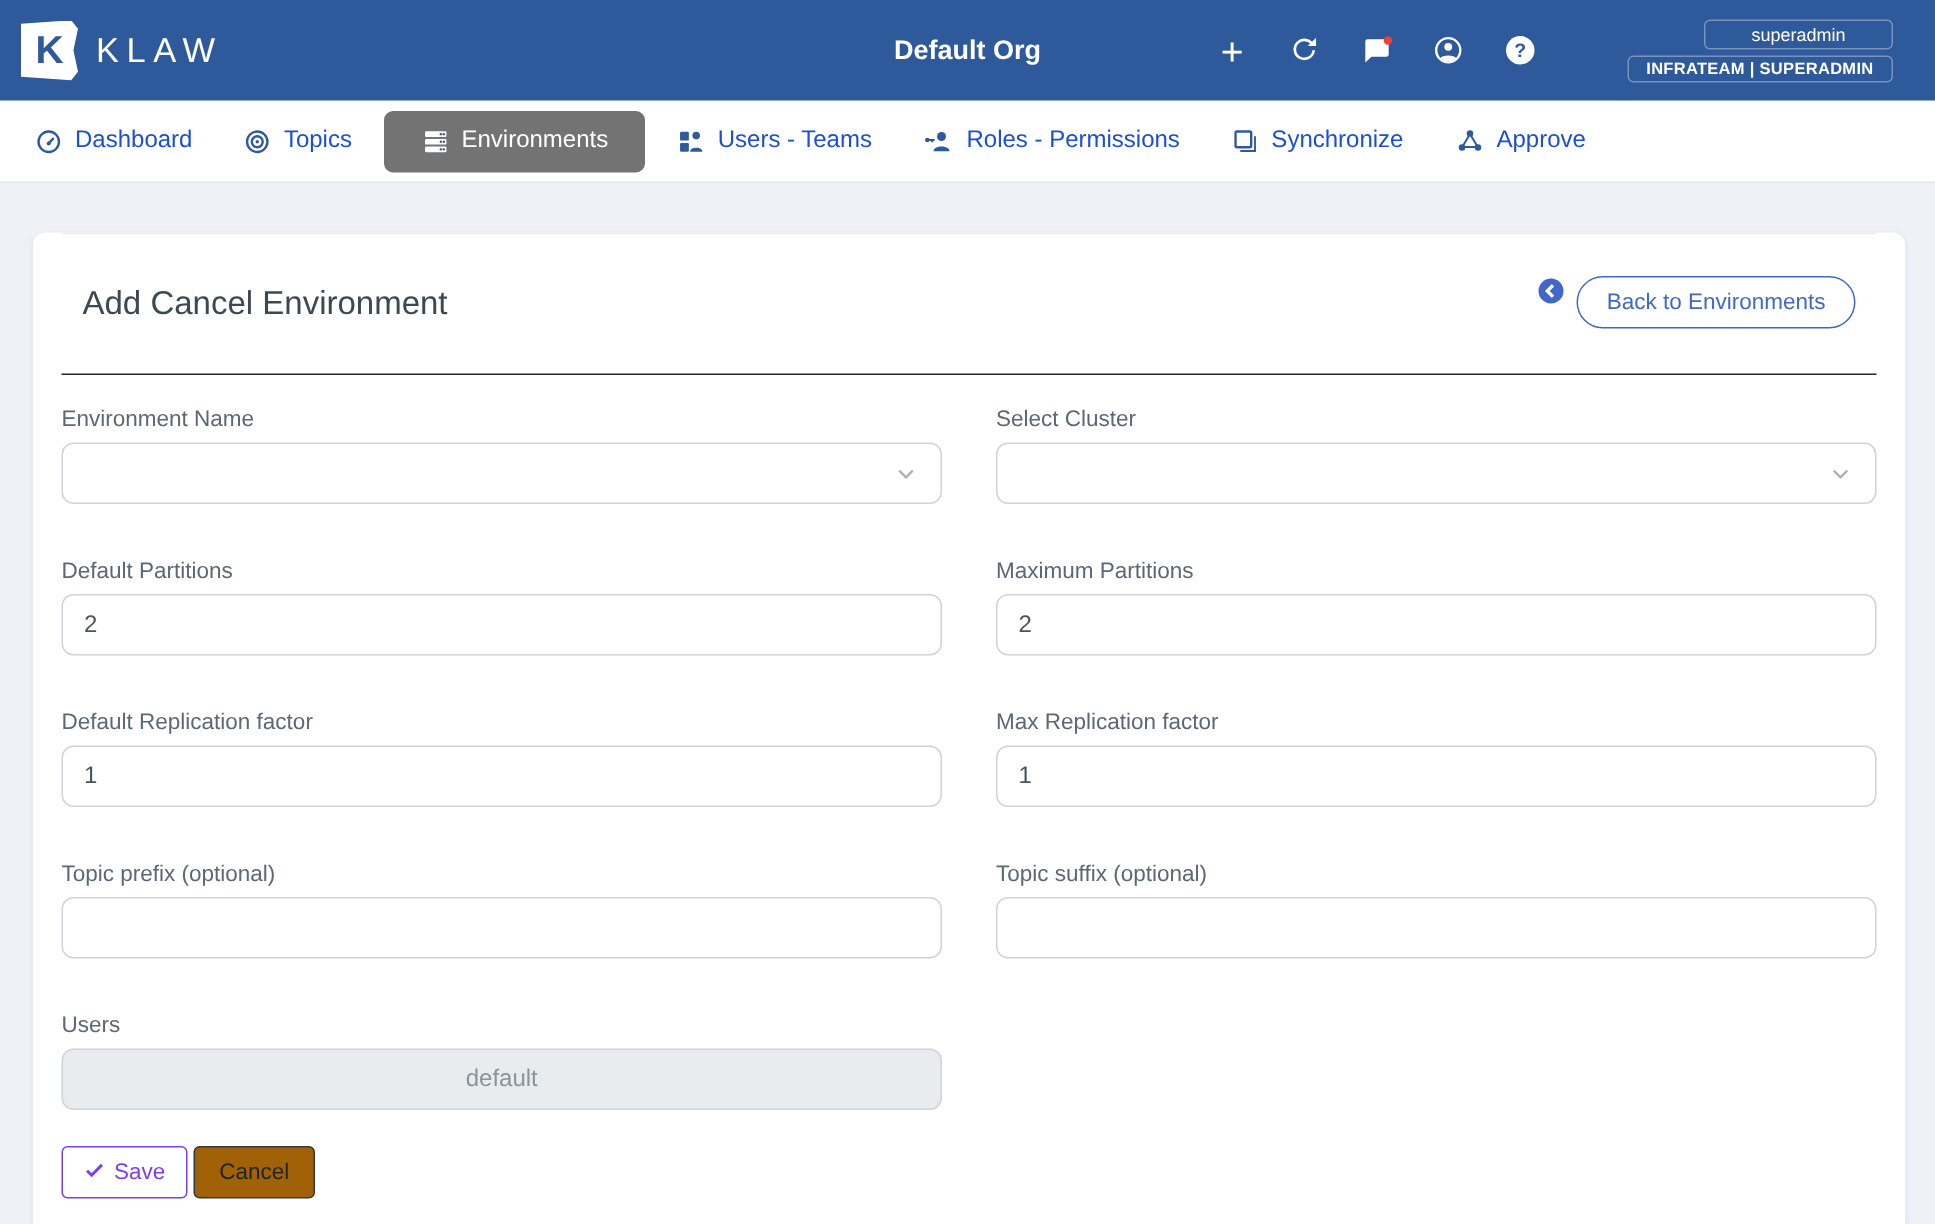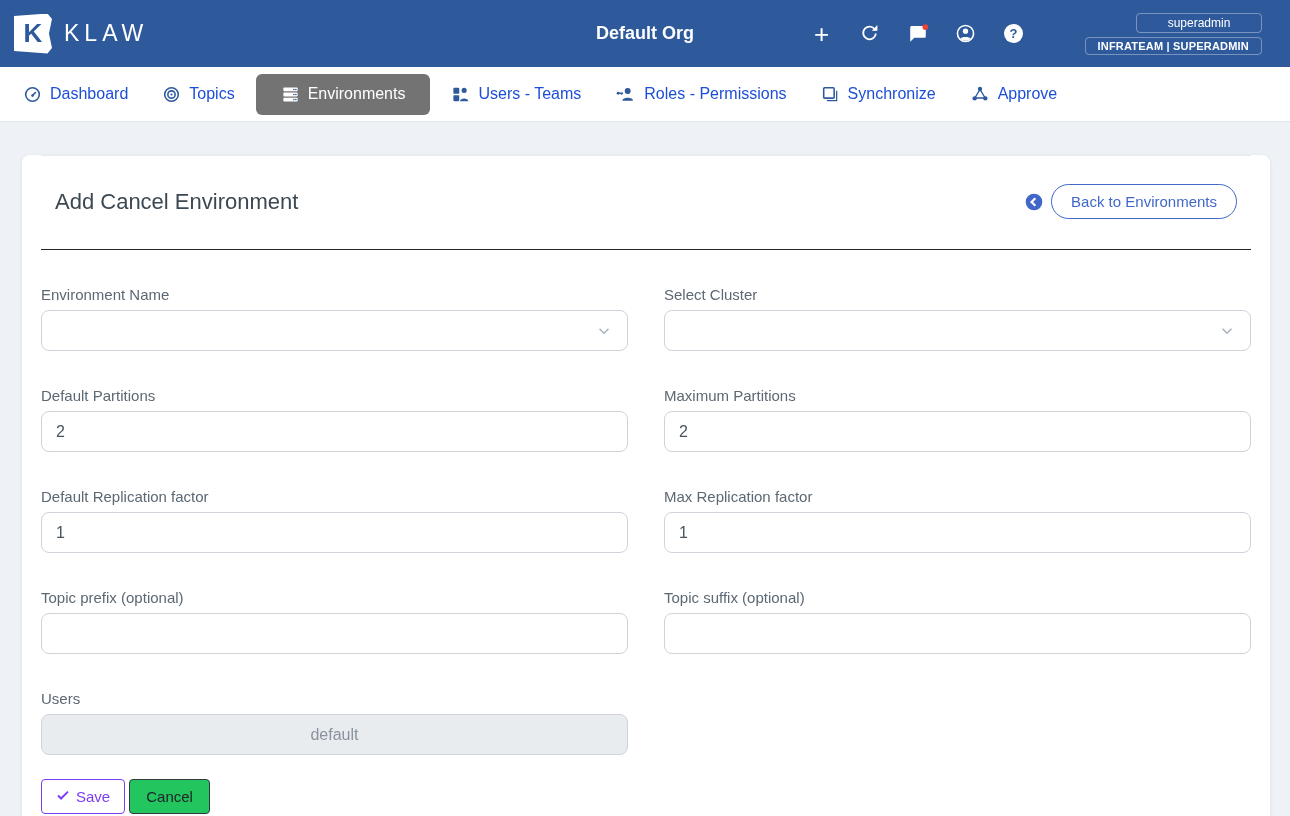--- a/index.html
+++ b/index.html
@@ -56,30 +56,30 @@
     width:1248px; margin:33px auto 0 22px; background:#fff; border-radius:8px;
     box-shadow:0 1px 4px rgba(40,60,100,.08); min-height:647px;
     padding:0 19px 24px 19px;
   }
   .card-topline { border-top:1px solid #e9ecef; margin-top:23px; }
   .title-row {
     display:flex; align-items:center; justify-content:space-between;
     padding:28px 0 30px 14px;
   }
   .page-title { font-size:22px; font-weight:500; color:#3c4852; }
-  .back-wrap { display:flex; align-items:center; gap:7px; padding-right:14px; }
+  .back-wrap { display:flex; align-items:flex-start; gap:7px; padding-right:14px; }
   .back-btn {
     border:1px solid #4168c8; color:#4168c8; background:#fff;
     border-radius:18px; padding:8px 19px; font-size:15px; cursor:pointer;
     font-family:"Liberation Sans", sans-serif;
   }
   .dark-rule { border-top:1px solid #212529; }
   
   .form-grid {
-    margin-top:36px;
+    margin-top:21px;
     display:grid; grid-template-columns:1fr 1fr; column-gap:31px; row-gap:26px;gap:36px;
   }
   .field label { display:block; font-size:15px; color:#5c6873; margin-bottom:7px; }
   .control, .select-box {
     width:100%; height:41px; border:1px solid #ced4da; border-radius:8px;
     font-size:16px; color:#4a545e; padding:0 14px; background:#fff;
     font-family:"Liberation Sans", sans-serif;
   }
   .control:disabled { background:#e9ecef; color:#8a939e;text-align:center; }
   .control::placeholder { color:#8a939e; opacity:1; }
@@ -87,21 +87,21 @@
     display:flex; align-items:center; justify-content:flex-end; cursor:pointer;
   }
   .btn-row { display:flex; gap:4px; margin-top:24px; }
   .save-btn {
     display:flex; align-items:flex-start; gap:6px;
     border:1px solid #7b3ff2; color:#7b3ff2; background:#fff;
     border-radius:4px; padding:8px 14px; font-size:15px; cursor:pointer;
     font-family:"Liberation Sans", sans-serif;
   }
   .cancel-btn {
-    border:1px solid #32383e; color:#212529; background:#22c55e;
+    border:1px solid #32383e; color:#212529; background:#a16207;
     border-radius:4px; padding:8px 16px; font-size:15px; cursor:pointer;
     font-family:"Liberation Sans", sans-serif;
   }
 </style>
 </head>
 <body>
 
 <header class="app-header">
   <div class="logo-wrap">
     <div class="logo-mark">K</div>

